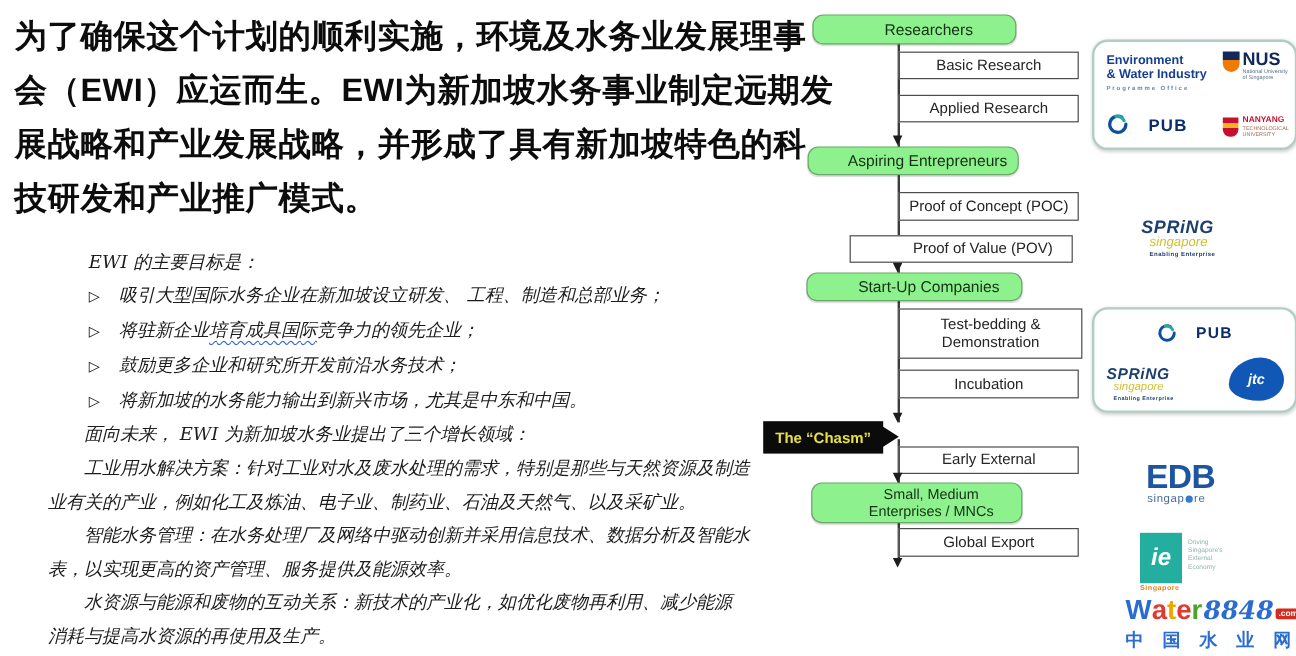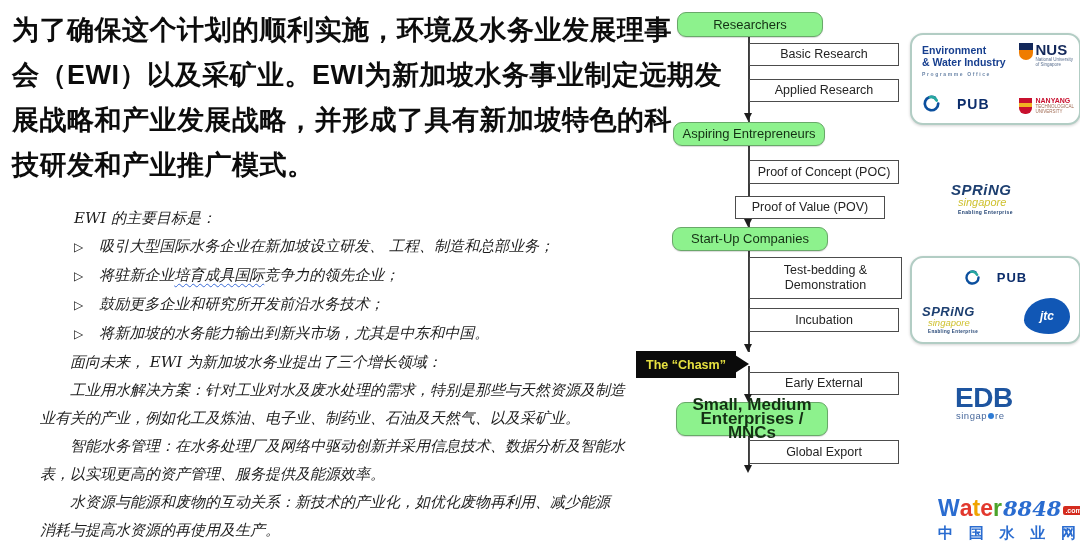--- a/index.html
+++ b/index.html
@@ -21,22 +21,22 @@
   .wavy { text-decoration:underline; text-decoration-style:wavy; text-decoration-color:#3a6bd6;
           text-decoration-thickness:1px; text-underline-offset:3px; }
 
   
   .vline { position:absolute; left:748px; width:2px; background:#3c3c3c; }
   .arrowhead { position:absolute; width:0; height:0; border-left:4.5px solid transparent;
                border-right:4.5px solid transparent; border-top:8px solid #1d1d1d; }
   .gbox { position:absolute; background:#8df28d; border:1.4px solid #69a869; border-radius:9px;
           display:flex; flex-direction:column; align-items:center; justify-content:center;
           font-size:13px; color:#143014; text-align:center; line-height:14px;
-          box-shadow:0 1px 1px rgba(0,0,0,.15); }
-  .gbox.small { font-size:17px;font-weight:bold; }
+          box-shadow:0 1px 1px rgba(0,0,0,.15);padding-left:24px; }
+  .gbox.small { font-size:12px; }
   .wbox { position:absolute; background:#ffffff; border:1.4px solid #4c4c4c;
           display:flex; flex-direction:column; align-items:center; justify-content:center;
           font-size:12.5px; color:#242424; text-align:center; line-height:15px; }
   .chasm { position:absolute; left:636px; top:351px; width:100px; height:27px; background:#0b0b0b;
            color:#e6e040; font-weight:bold; font-size:12.5px; display:flex; align-items:center; justify-content:center; }
   .chasm-pointer { position:absolute; left:735px; top:355px; width:0; height:0;
                    border-top:9px solid transparent; border-bottom:9px solid transparent; border-left:14px solid #0b0b0b; }
 
   
   .card { position:absolute; background:#fff; border:2px solid #b2cdc4; border-radius:13px;
@@ -91,21 +91,21 @@
   .water-cn { display:flex; justify-content:space-between; width:138px; font-size:15px;
               font-weight:bold; color:#2a6cd0; margin-top:3px; }
 </style>
 </head>
 <body>
 
 <div class="canvas">
 
   <div class="intro">
     <div>为了确保这个计划的顺利实施，环境及水务业发展理事</div>
-    <div>会（EWI）以及采矿业。EWI为新加坡水务事业制定远期发</div>
+    <div>会（EWI）应运而生。EWI为新加坡水务事业制定远期发</div>
     <div>展战略和产业发展战略，并形成了具有新加坡特色的科</div>
     <div>技研发和产业推广模式。</div>
   </div>
 
   <div class="goals">
     <div class="row ind-h">EWI 的主要目标是：</div>
     <div class="row bullet">
       <span class="marker">▷</span><span>吸引大型国际水务企业在新加坡设立研发、 工程、制造和总部业务；</span>
     </div>
     <div class="row bullet">
@@ -131,21 +131,21 @@
 
   <div class="wbox" style="left:749px;top:79px;width:148px;height:21px;">
       <span>Applied Research</span>
     </div>
   <div class="wbox" style="left:749px;top:43px;width:148px;height:21px;">
       <span>Basic Research</span>
     </div>
   <div class="wbox" style="left:749px;top:160px;width:148px;height:22px;">
       <span>Proof of Concept (POC)</span>
     </div>
-  <div class="wbox" style="left:735px;top:196px;width:148px;height:21px;">
+  <div class="wbox" style="left:708px;top:196px;width:148px;height:21px;padding-left:36px;">
       <span>Proof of Value (POV)</span>
     </div>
   <div class="wbox" style="left:749px;top:257px;width:151px;height:40px;">
     <span>Test-bedding &amp;</span>
     <span>Demonstration</span>
   </div>
   <div class="wbox" style="left:749px;top:308px;width:148px;height:22px;">
       <span>Incubation</span>
     </div>
   <div class="wbox" style="left:749px;top:372px;width:148px;height:21px;">
@@ -237,20 +237,34 @@
 
   <div class="edb">
     <div class="edb-name">EDB</div>
     <div class="edb-sub">
       <span>singap</span>
       <span class="edb-dot"></span>
       <span>re</span>
     </div>
   </div>
 
+  <div class="ie">
+    <div>
+      <div class="ie-sq">
+          <span>ie</span>
+        </div>
+      <div class="ie-sub">Singapore</div>
+    </div>
+    <div class="ie-tags">
+      <div class="ie-tag">Driving</div>
+      <div class="ie-tag">Singapore's</div>
+      <div class="ie-tag">External</div>
+      <div class="ie-tag">Economy</div>
+    </div>
+  </div>
 
   <div class="water">
     <div class="water-row1">
       <span class="wl c-b">W</span>
       <span class="wl c-r">a</span>
       <span class="wl c-y">t</span>
       <span class="wl c-r">e</span>
       <span class="wl c-g">r</span>
       <span class="w-num">8848</span>
       <span class="w-tld">.com</span>

